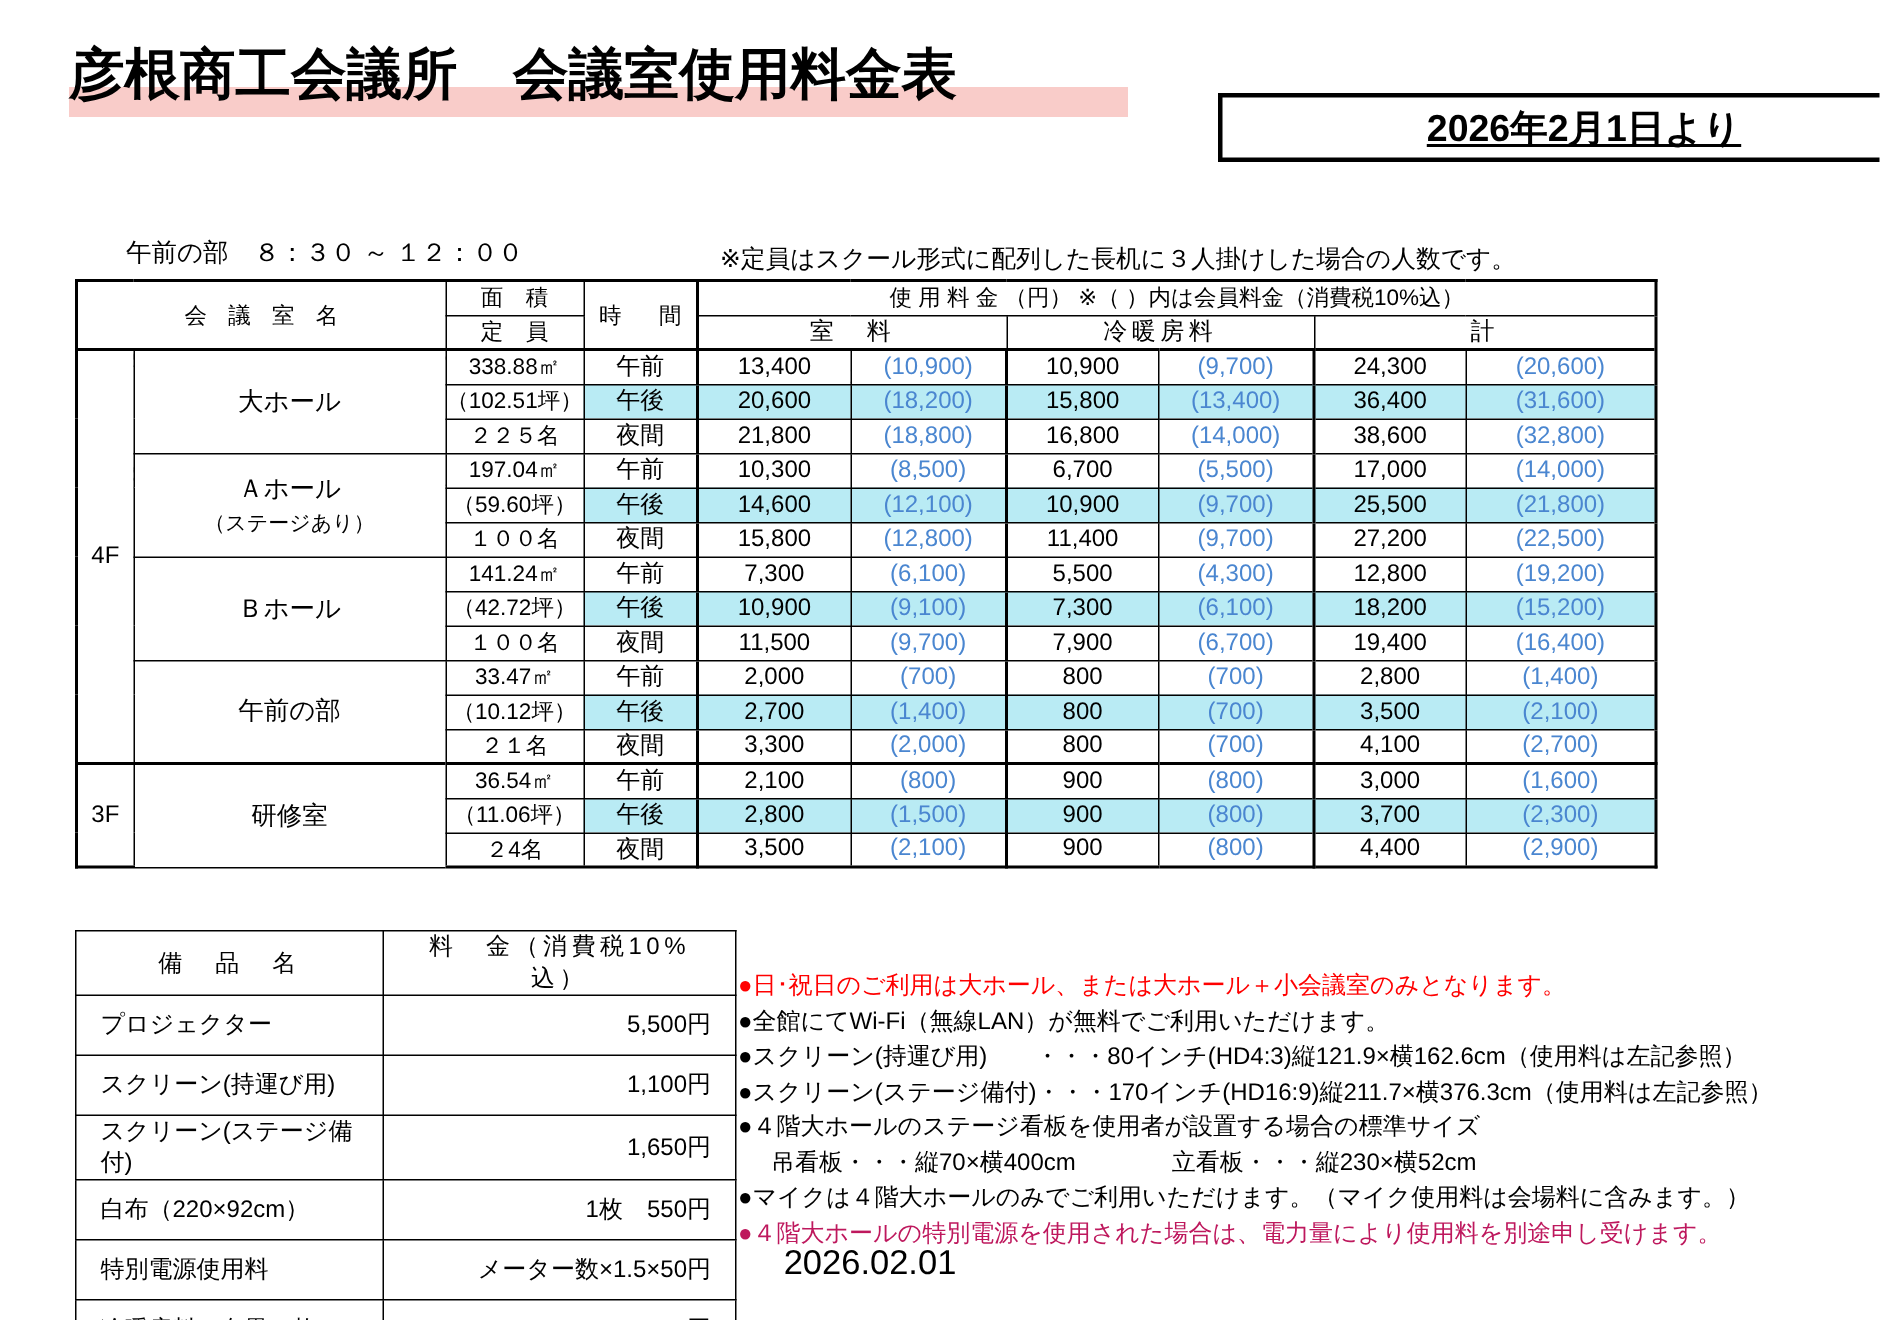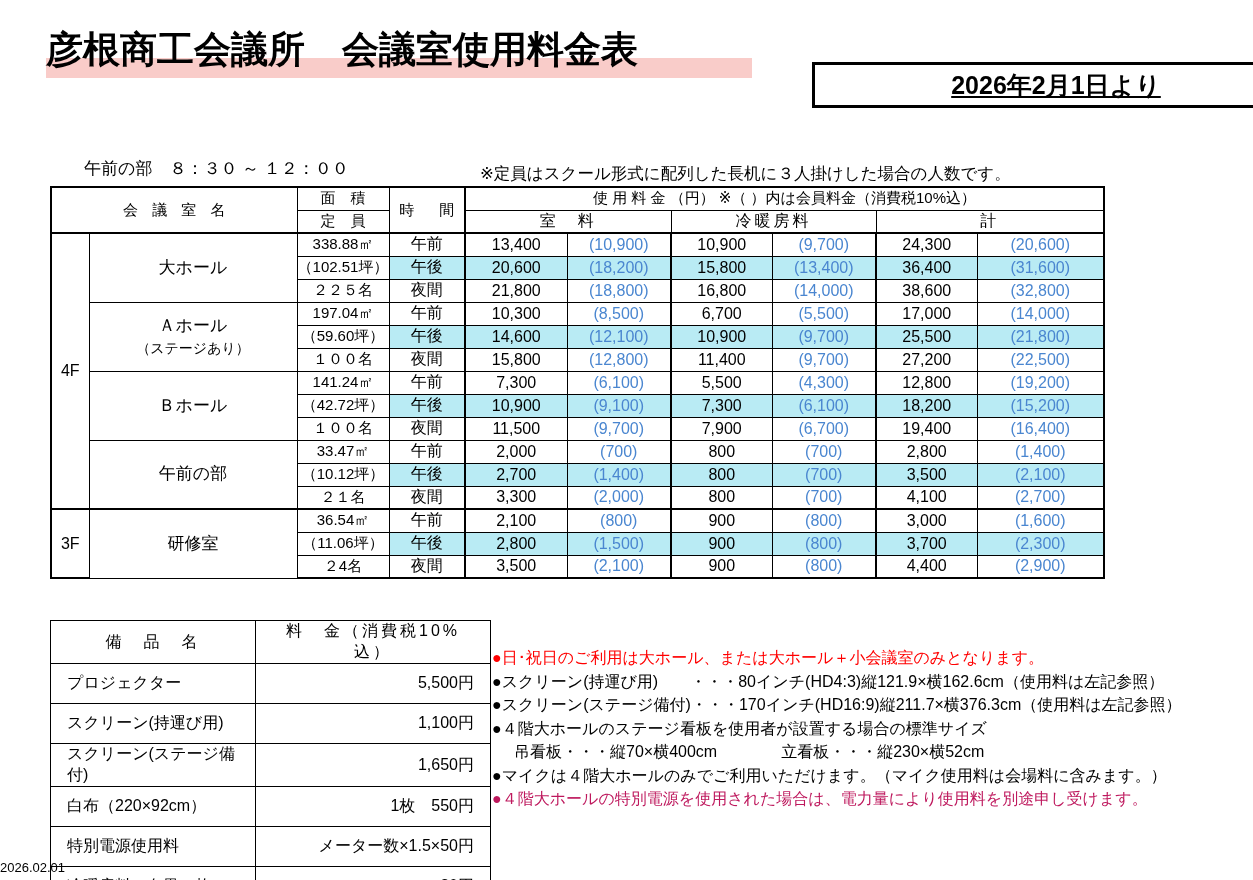--- a/index.html
+++ b/index.html
@@ -137,24 +137,24 @@
     left: 492px; top: 622px;
     width: 760px;
     font-size: 16px;
     line-height: 23.5px;
   }
   .bullets .b-line { white-space: pre; }
   .bullets .indent { padding-left: 22px; }
 
   .footer-date {
     position: absolute;
-    left: 0; top: 860px;
+    left: 0; top: 828px;
     width: 1160px;
-    text-align: left;
-    font-size: 13px;
+    text-align: center;
+    font-size: 23px;
   }
 </style>
 </head>
 <body>
 
 <div class="header-row">
   <div class="title-wrap">
     <div class="title-highlight"></div>
     <div class="doc-title">彦根商工会議所　会議室使用料金表</div>
   </div>
@@ -412,20 +412,21 @@
       </tr>
       <tr>
         <td class="eq-name">コピー代（カラー１枚）</td>
         <td class="eq-price">50円</td>
       </tr>
     </tbody>
 </table>
 
 <div class="bullets" id="bullets">
     <div class="b-line" style="color: rgb(255, 0, 0); margin-top: 24px;">●日･祝日のご利用は大ホール、または大ホール＋小会議室のみとなります。</div>
+    <div class="b-line" style="color: rgb(0, 0, 0);">●全館にてWi-Fi（無線LAN）が無料でご利用いただけます。</div>
     <div class="b-line" style="color: rgb(0, 0, 0);">●スクリーン(持運び用)　　・・・80インチ(HD4:3)縦121.9×横162.6cm（使用料は左記参照）</div>
     <div class="b-line" style="color: rgb(0, 0, 0);">●スクリーン(ステージ備付)・・・170インチ(HD16:9)縦211.7×横376.3cm（使用料は左記参照）</div>
     <div class="b-line" style="color: rgb(0, 0, 0);">●４階大ホールのステージ看板を使用者が設置する場合の標準サイズ</div>
     <div class="b-line indent" style="color: rgb(0, 0, 0);">吊看板・・・縦70×横400cm　　　　立看板・・・縦230×横52cm</div>
     <div class="b-line" style="color: rgb(0, 0, 0);">●マイクは４階大ホールのみでご利用いただけます。（マイク使用料は会場料に含みます。）</div>
     <div class="b-line" style="color: #be185d;">●４階大ホールの特別電源を使用された場合は、電力量により使用料を別途申し受けます。</div>
   </div>
 
 <div class="footer-date">2026.02.01</div>
 

